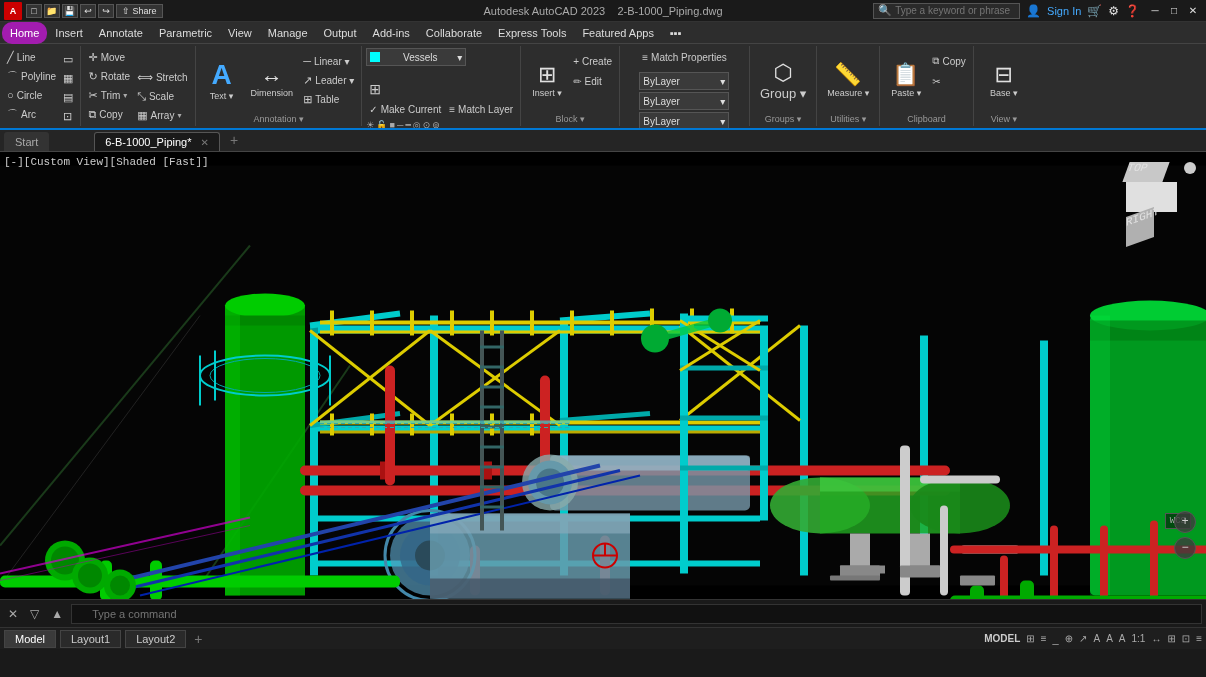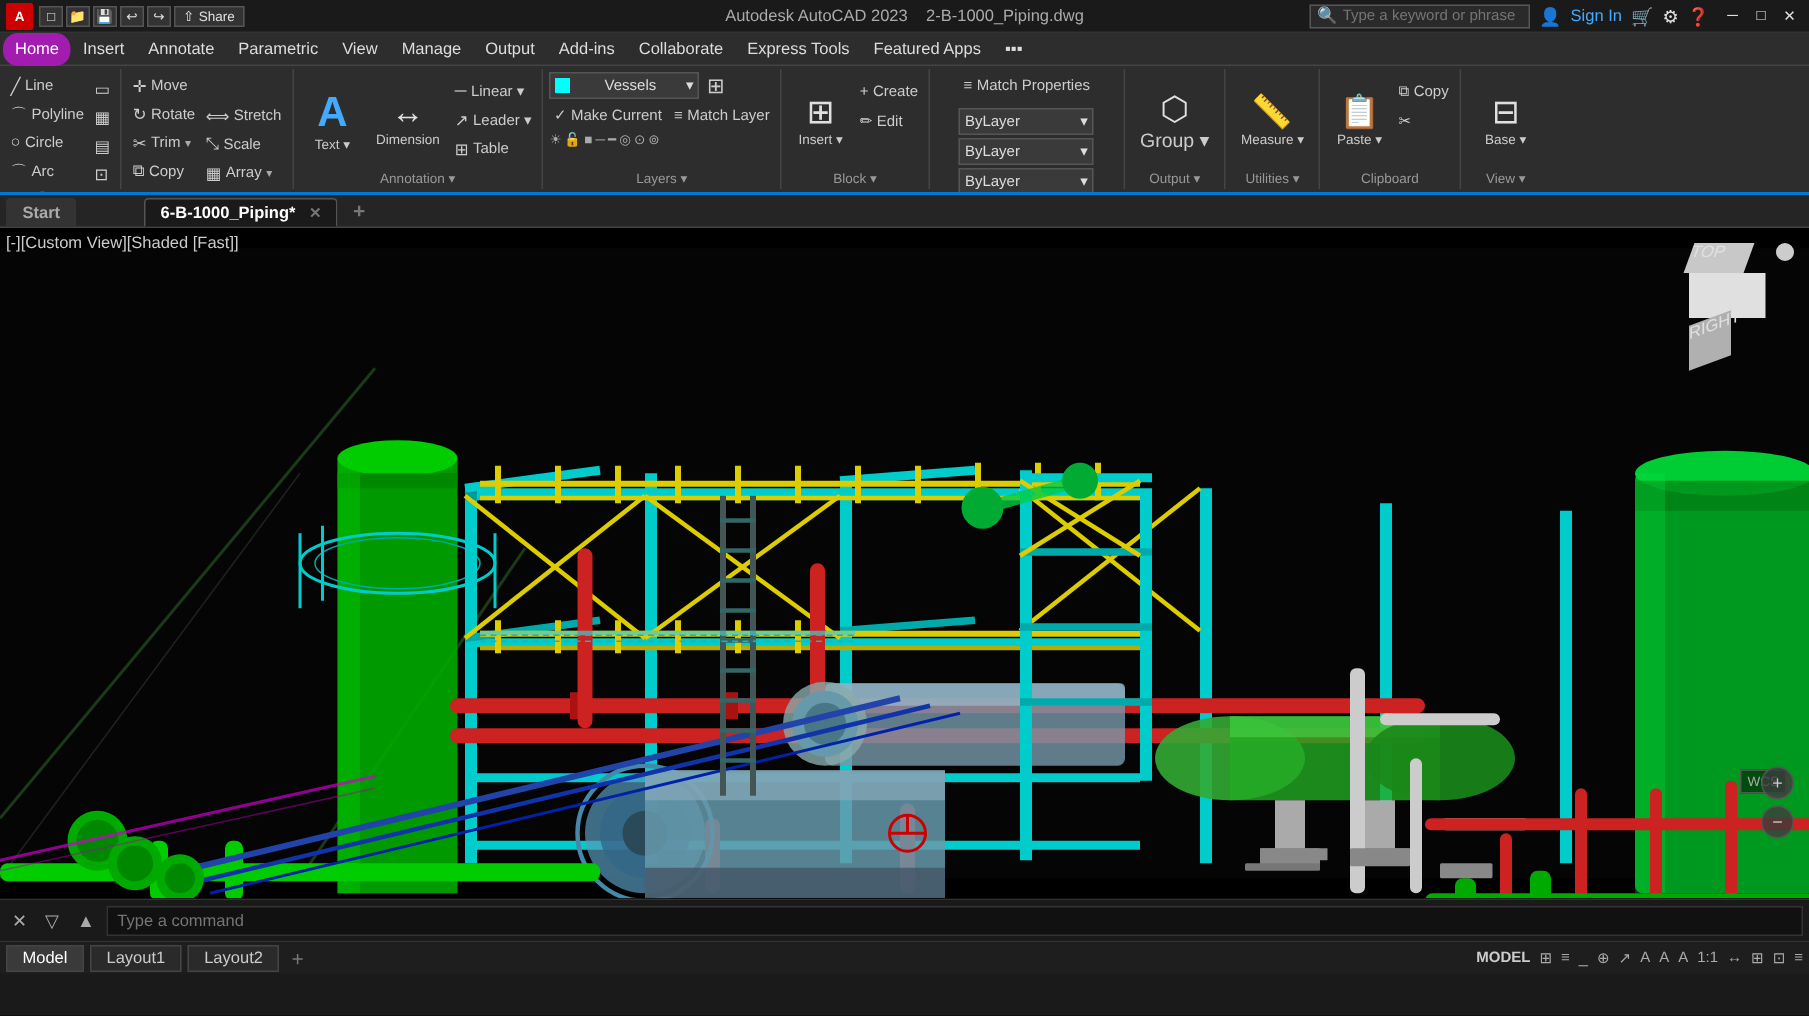--- a/index.html
+++ b/index.html
@@ -85,21 +85,20 @@
     }
 
     
     #tabs-bar {
       height: 22px;
       background: #252525;
       display: flex;
       align-items: flex-end;
       padding: 0 4px;
       border-bottom: 1px solid #444;
-      font-weight: bold;
     }
     .tab {
       padding: 3px 10px;
       cursor: pointer;
       font-size: 11px;
       color: #aaa;
       border: 1px solid transparent;
       border-bottom: none;
       margin-right: 2px;
       background: #333;
@@ -108,20 +107,21 @@
     .tab.active { background: #1a1a1a; color: #fff; border-color: #555; margin-left: 43px; }
     .tab .close-btn { margin-left: 6px; color: #777; font-size: 10px; }
     .tab-add { padding: 3px 8px; cursor: pointer; color: #777; font-size: 14px; }
 
     
     #viewport {
       position: relative;
       flex: 1;
       background: #0a0a0a;
       overflow: hidden;
+      font-family: Liberation Mono, monospace;
     }
     .viewport-label {
       position: absolute;
       top: 4px;
       left: 4px;
       color: #ccc;
       font-size: 11px;
       z-index: 10;
       pointer-events: none;
     }
@@ -176,21 +176,21 @@
       cursor: pointer;
       font-size: 12px;
       padding: 2px 4px;
     }
     #command-input {
       flex: 1;
       background: #111;
       border: 1px solid #333;
       color: #ddd;
       font-size: 11px;
-      padding: 2px 6px;
+      padding: 2px 20px;
       height: 20px;
       outline: none;
     }
 
     
     #status-bar {
       height: 22px;
       background: #1e1e1e;
       display: flex;
       align-items: center;
@@ -445,21 +445,21 @@
           <span class="small-icon">⊞</span>
           <span>Table</span>
         </div>
       </div>
     </div>
     <div class="ribbon-section-label">Annotation ▾</div>
   </div>
 
   <div class="ribbon-section" style="min-width:150px;">
     <div class="ribbon-section-content" style="flex-direction:column; gap:2px; width:100%;">
-      <div style="display:flex; align-items:flex-start; gap:2px;">
+      <div style="display:flex; align-items:flex-start; gap:14px;flex-direction:column;">
         <div class="ribbon-dropdown" style="min-width:100px;">
           <span style="width:10px; height:10px; background:#00ffff; display:inline-block; margin-right:3px;"></span>
           <span>Vessels</span>
           <span>▾</span>
         </div>
         <div class="ribbon-btn-small" style="font-size:14px;">⊞</div>
       </div>
       <div style="display:flex; gap:2px; flex-wrap:wrap;">
         <div class="ribbon-btn-small">
           <span>✓</span>
@@ -532,21 +532,21 @@
 
   </div>
 
   <div class="ribbon-section" style="min-width:60px;">
     <div class="ribbon-section-content">
       <div class="large-btn">
         <span style="font-size:22px;">⬡</span>
         <span style="font-size:13px; color:#ccc;">Group ▾</span>
       </div>
     </div>
-    <div class="ribbon-section-label">Output ▾</div>
+    <div class="ribbon-section-label">Groups ▾</div>
   </div>
 
   <div class="ribbon-section" style="min-width:60px;">
     <div class="ribbon-section-content">
       <div class="large-btn">
         <span style="font-size:22px;">📏</span>
         <span style="font-size:9px; color:#ccc;">Measure ▾</span>
       </div>
     </div>
     <div class="ribbon-section-label">Utilities ▾</div>

